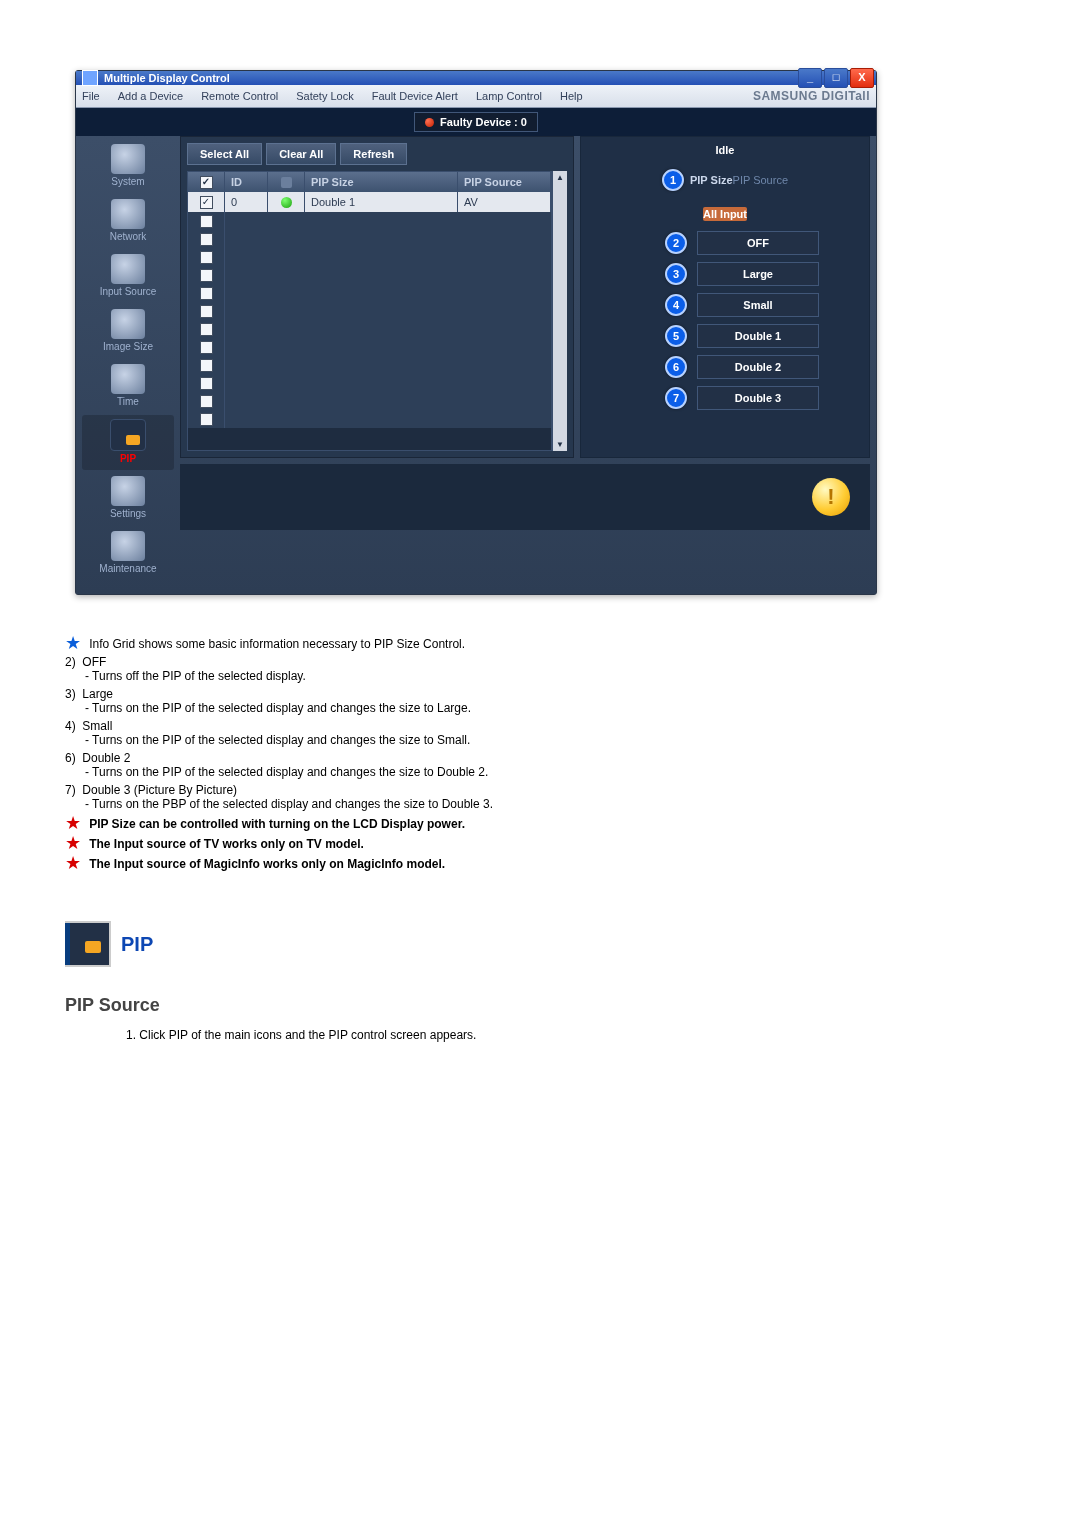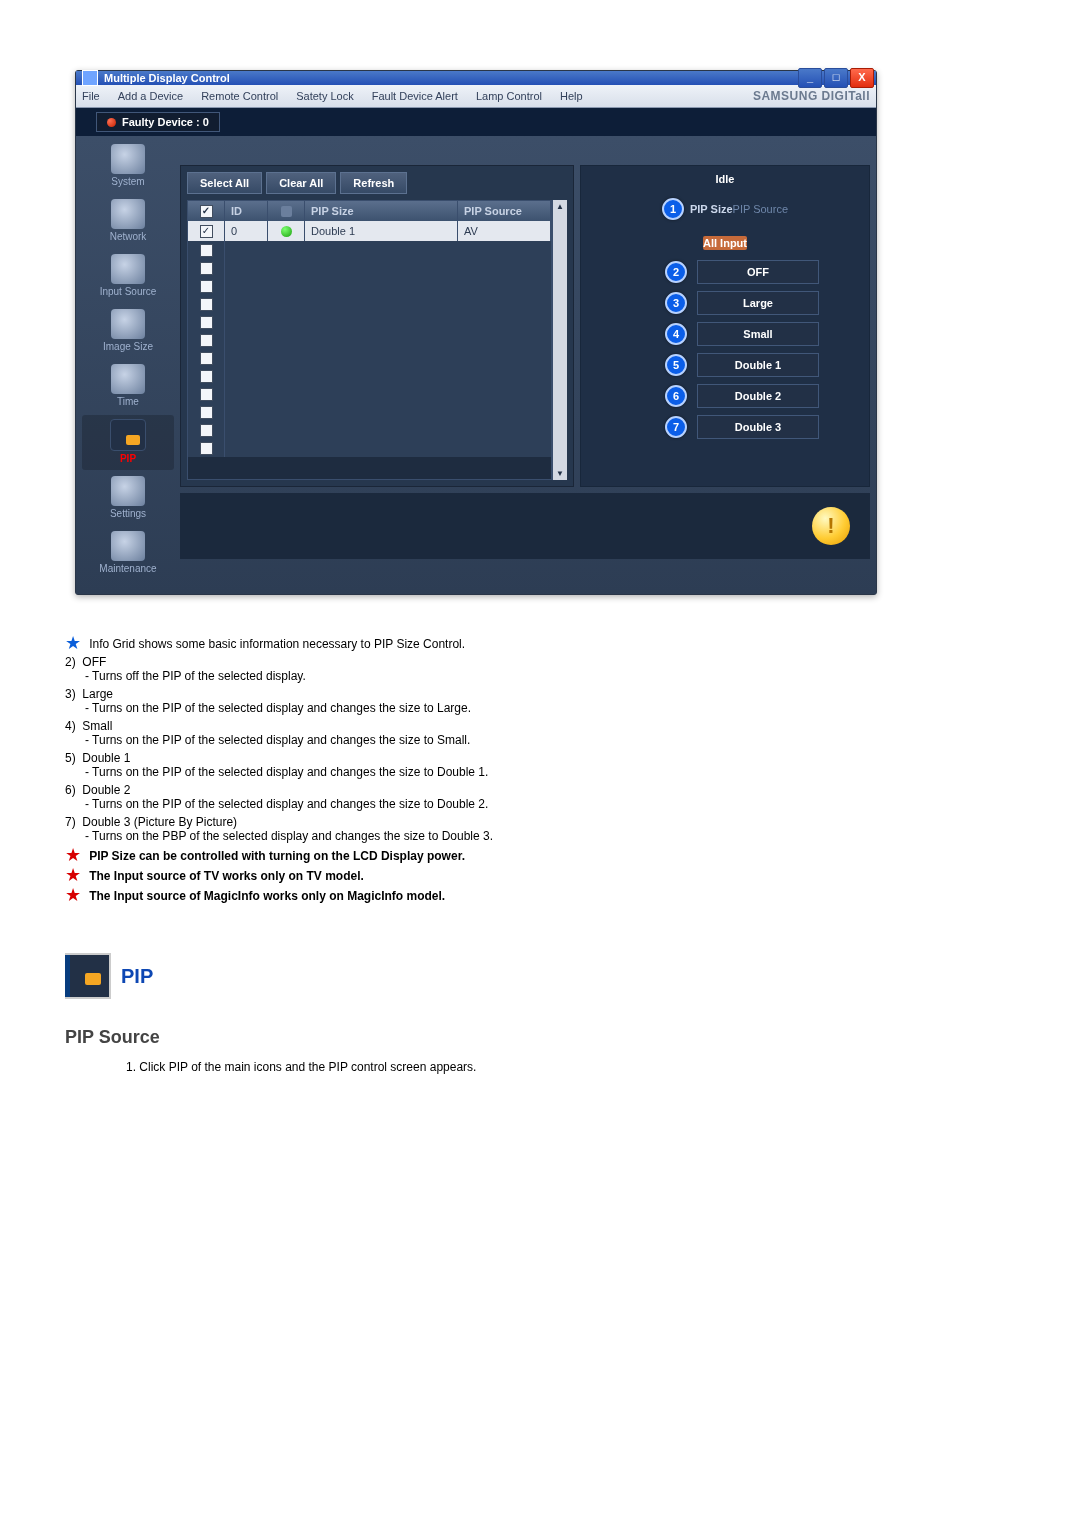--- a/index.html
+++ b/index.html
@@ -66,21 +66,21 @@
   .menubar .menu-fill { flex:1; }
   .samsung-logo {
     font-size:12px;
     color:#6b7a8f;
     font-weight:bold;
     letter-spacing:0.5px;
   }
   .status-strip {
     background:#0d1e38;
     padding:4px 20px;
-    text-align:left;
+    text-align:center;
   }
   .faulty-badge {
     background:#111d30;
     border:1px solid #415779;
     color:#fff;
     font-size:11px;
     font-weight:bold;
     padding:3px 10px;
     display:inline-flex;
     align-items:center;
@@ -421,21 +421,21 @@
           <div class="side-icon"></div>
           <span class="lbl">Settings</span>
         </div>
         <div class="side-item">
           <div class="side-icon"></div>
           <span class="lbl">Maintenance</span>
         </div>
       </div>
 
       <div style="flex:1; display:flex; flex-direction:column; gap:6px;">
-        <div style="display:flex; gap:6px;margin-top:29px;">
+        <div style="display:flex; gap:6px;">
 
           <div class="grid-panel">
             <div class="toolbar-row" style="justify-content:space-between;">
               <div style="display:flex; gap:4px;">
                 <span class="tbtn">Select All</span>
                 <span class="tbtn">Clear All</span>
                 <span class="tbtn">Refresh</span>
               </div>
               <span class="idle-badge" style="visibility:hidden;">Idle</span>
             </div>
@@ -596,24 +596,20 @@
     </div>
     <div class="numbered">
       <div class="row1"><span>3)</span>&nbsp;&nbsp;<span>Large</span></div>
       <div class="row2">- Turns on the PIP of the selected display and changes the size to Large.</div>
     </div>
     <div class="numbered">
       <div class="row1"><span>4)</span>&nbsp;&nbsp;<span>Small</span></div>
       <div class="row2">- Turns on the PIP of the selected display and changes the size to Small.</div>
     </div>
     <div class="numbered">
-      <div class="row1"><span>5)</span>&nbsp;&nbsp;<span>Double 1</span></div>
-      <div class="row2">- Turns on the PIP of the selected display and changes the size to Double 1.</div>
-    </div>
-    <div class="numbered">
       <div class="row1"><span>6)</span>&nbsp;&nbsp;<span>Double 2</span></div>
       <div class="row2">- Turns on the PIP of the selected display and changes the size to Double 2.</div>
     </div>
     <div class="numbered">
       <div class="row1"><span>7)</span>&nbsp;&nbsp;<span>Double 3 (Picture By Picture)</span></div>
       <div class="row2">- Turns on the PBP of the selected display and changes the size to Double 3.</div>
     </div>
 
     <div class="star-line">
       <span class="star red">★</span>

